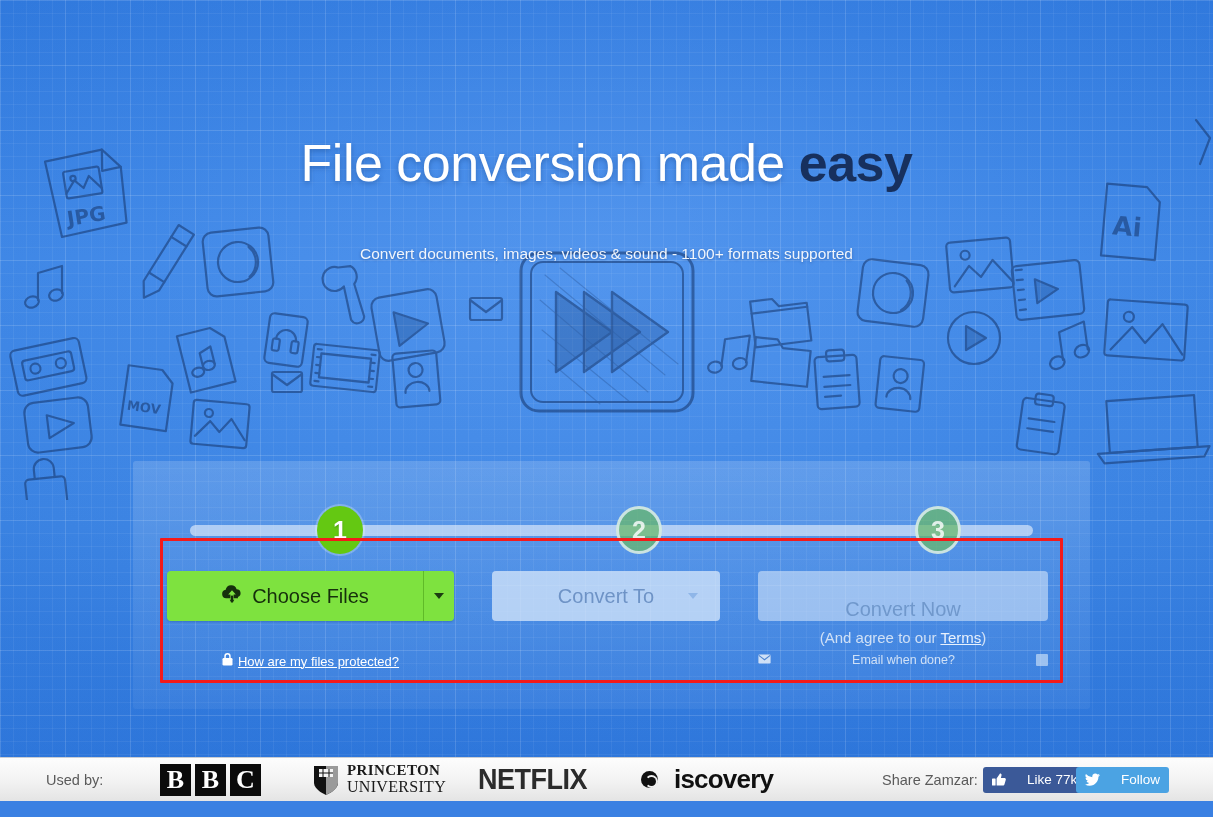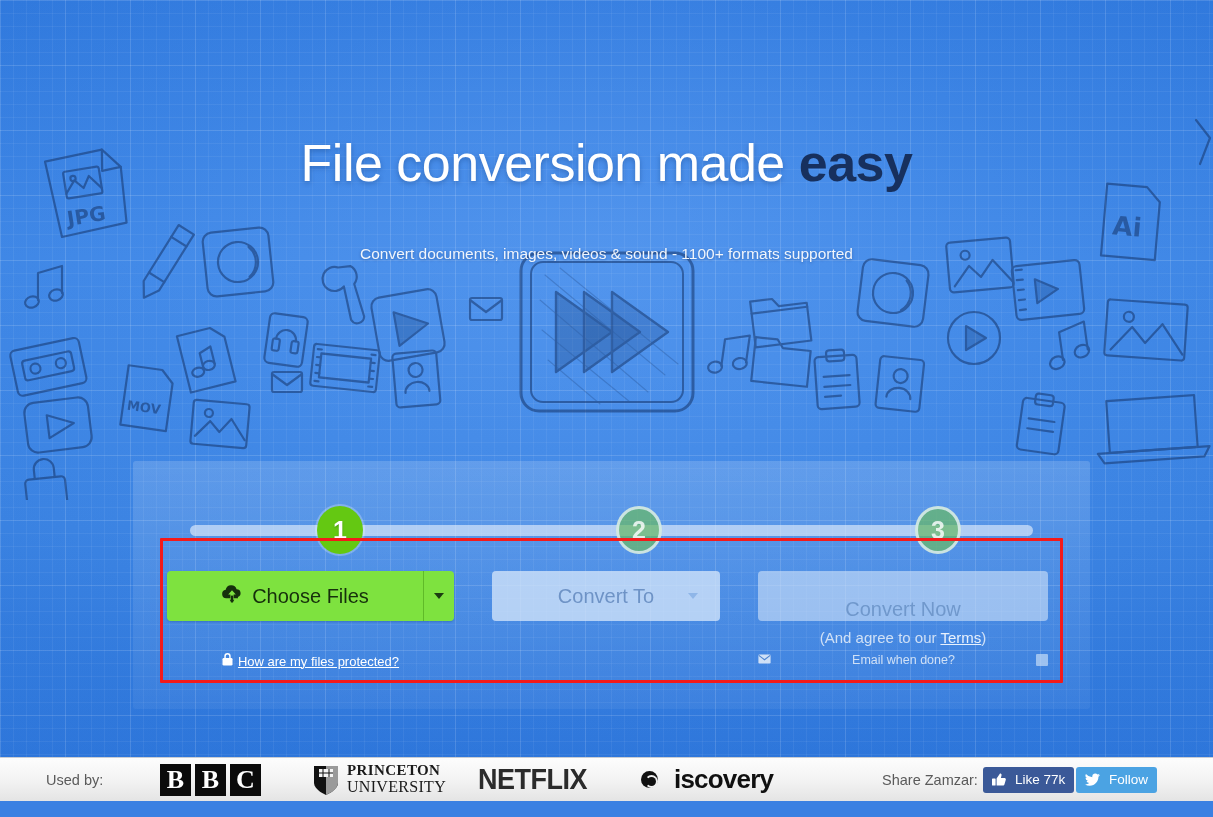--- a/index.html
+++ b/index.html
@@ -378,21 +378,21 @@
     font-size: 14.5px;
     color: #5a5a5a;
     white-space: nowrap;
   }
   .social-btn {
     position: absolute;
     height: 26px;
     border-radius: 3px;
     display: flex;
     align-items: center;
-    gap: 9px;
+    gap: 21px;
     padding: 0 9px;
     color: #ffffff;
     font-size: 13.5px;
     cursor: pointer;
   }
   .fb-btn { left: 983px; background: #3b5998; }
   .tw-btn { left: 1076px; background: #4ba3e3; }
   .social-btn svg { display: block; }
 </style>
 </head>

